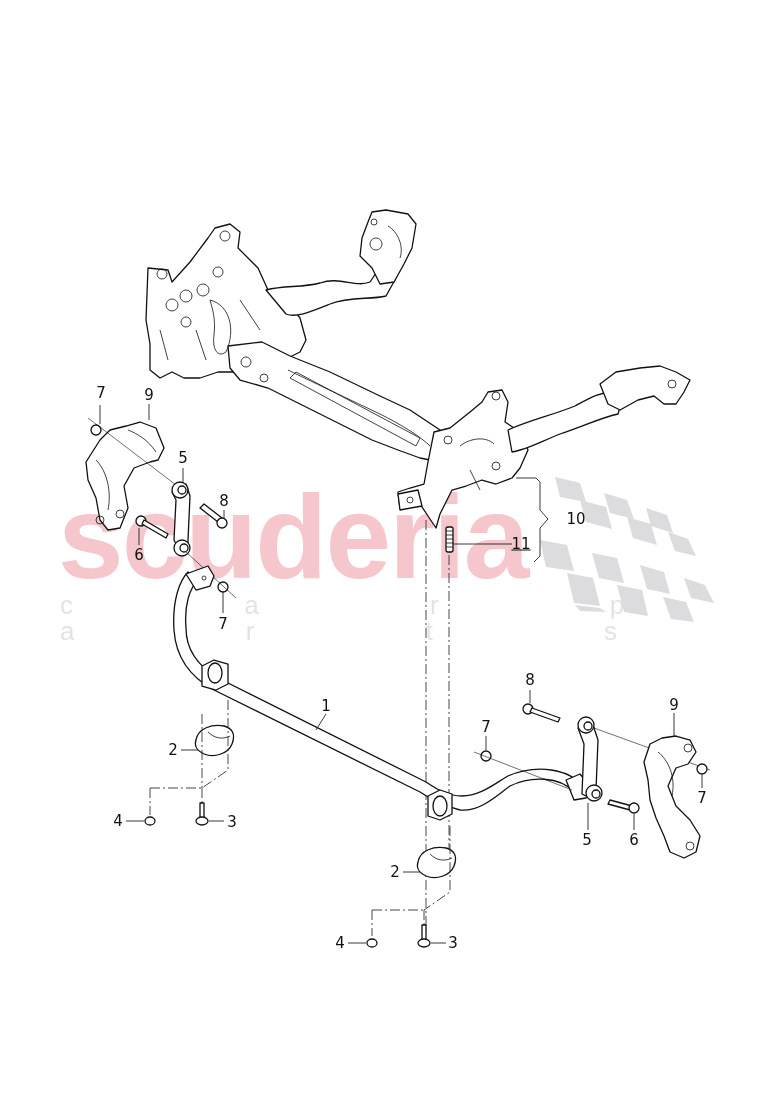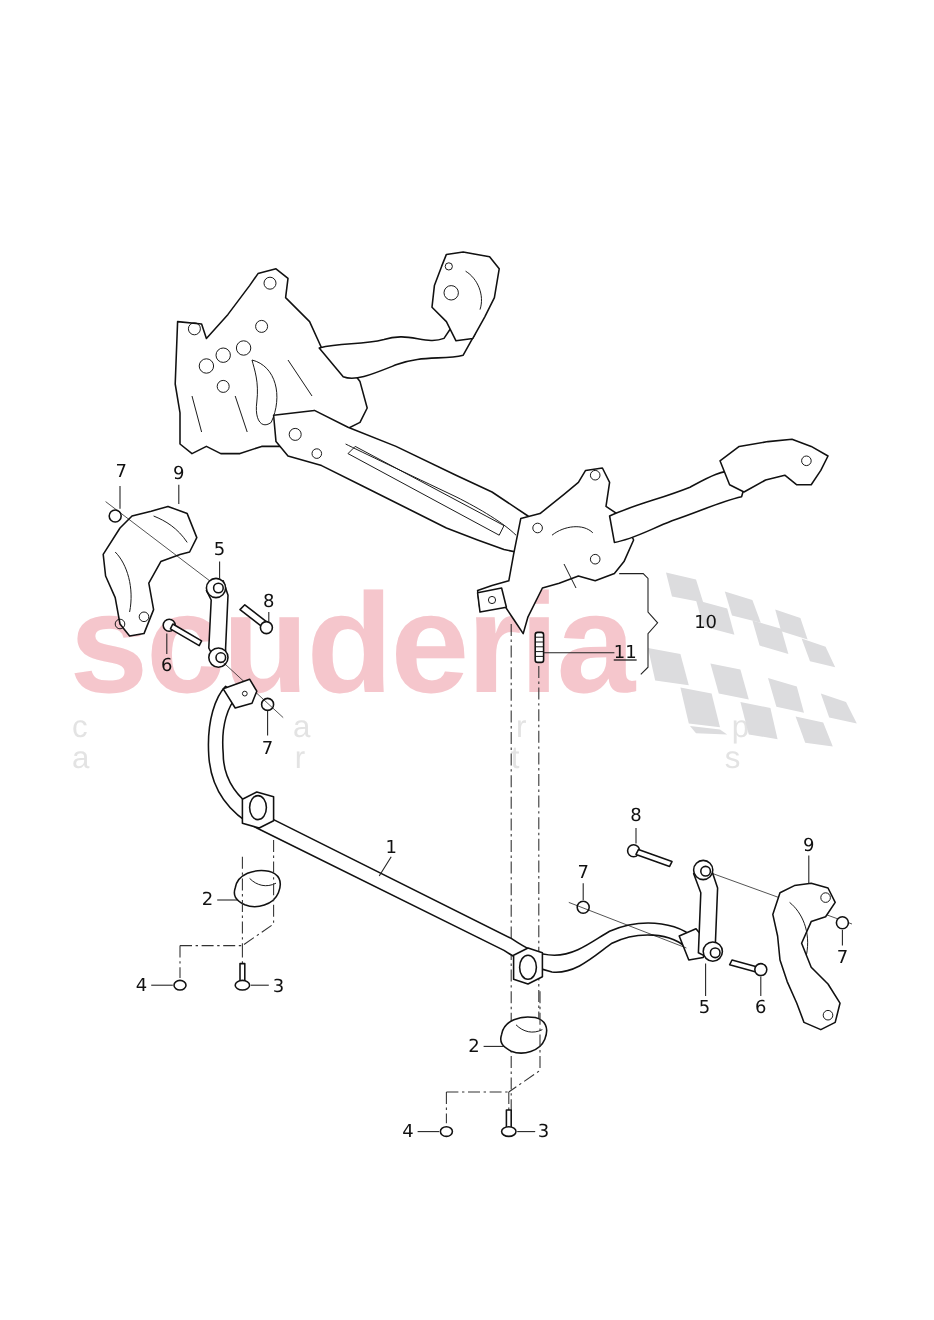--- a/index.html
+++ b/index.html
@@ -236,14 +236,14 @@
 <div class="callout" style="left:139px;top:555px;">6</div>
 <div class="callout" style="left:634px;top:840px;">6</div>
 <div class="callout" style="left:101px;top:393px;">7</div>
 <div class="callout" style="left:223px;top:624px;">7</div>
 <div class="callout" style="left:486px;top:727px;">7</div>
 <div class="callout" style="left:702px;top:798px;">7</div>
 <div class="callout" style="left:224px;top:501px;">8</div>
 <div class="callout" style="left:530px;top:680px;">8</div>
 <div class="callout" style="left:149px;top:395px;">9</div>
 <div class="callout" style="left:674px;top:705px;">9</div>
-<div class="callout" style="left:588px;top:519px;">10</div>
+<div class="callout" style="left:576px;top:519px;">10</div>
 <div class="callout" style="left:521px;top:544px;text-decoration:underline;">11</div>
 
 </body></html>

